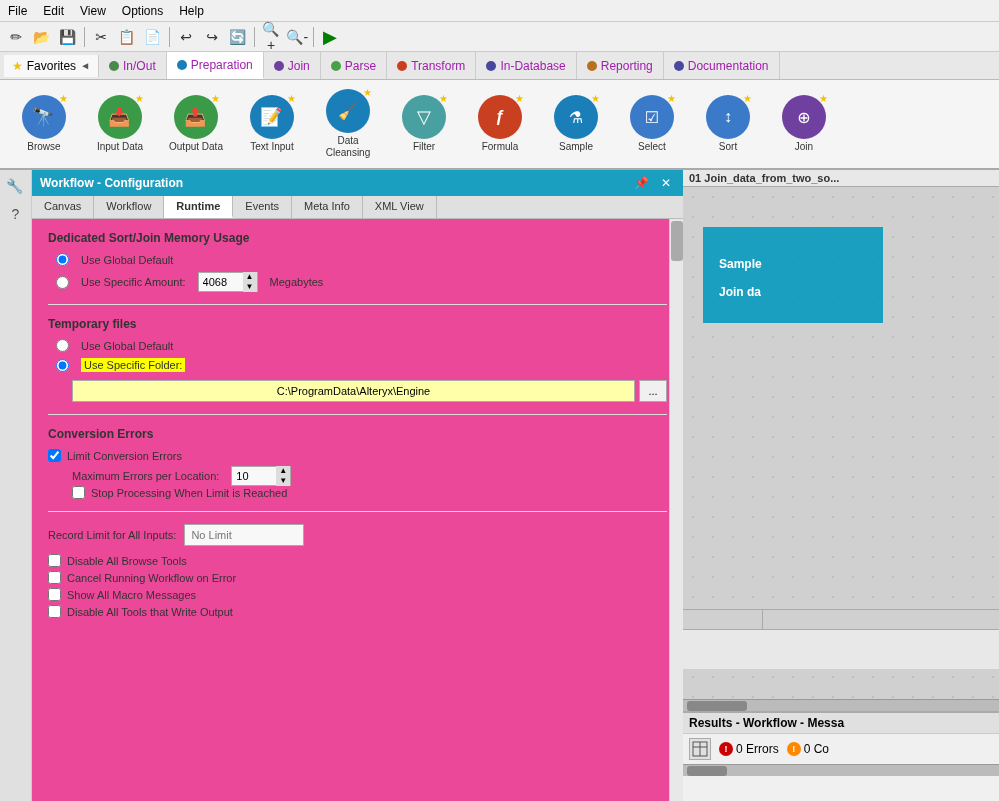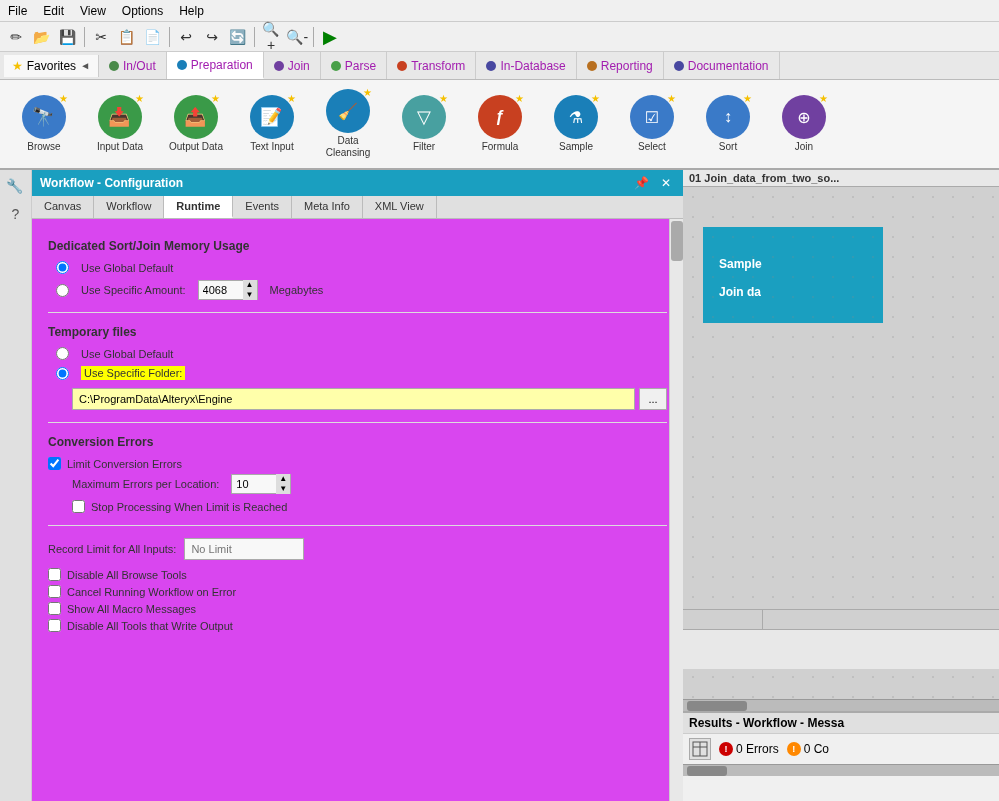--- a/index.html
+++ b/index.html
@@ -41,36 +41,36 @@
     .config-title { font-size: 12px; font-weight: bold; color: white; }
     .config-controls { display: flex; gap: 4px; }
     .config-ctrl-btn { color: white; font-size: 12px; cursor: pointer; padding: 0 4px; }
 
     
     #config-tabs { background: #e0e0e0; display: flex; border-bottom: 1px solid #bbb; }
     .cfg-tab { padding: 4px 12px; cursor: pointer; font-size: 11px; border-right: 1px solid #bbb; color: #333; }
     .cfg-tab.active { background: #fff; border-bottom: 2px solid #fff; font-weight: bold; }
 
     
-    #config-content { background: #d946ef; flex: 1; padding: 20px 16px; overflow-y: auto; position: relative; }
+    #config-content { background: #ec4899; flex: 1; padding: 12px 16px; overflow-y: auto; position: relative; }
     .scrollbar-area { position: absolute; right: 0; top: 0; bottom: 0; width: 14px; background: #e8e8e8; border-left: 1px solid #ccc; }
     .scrollbar-thumb { width: 12px; height: 40px; background: #aaa; border-radius: 3px; margin: 2px auto; }
 
     .section-title { font-size: 12px; font-weight: bold; color: #333; margin-bottom: 8px; }
     .radio-group { display: flex; flex-direction: column; gap: 6px; margin-left: 8px; margin-bottom: 8px; }
     .radio-row { display: flex; align-items: center; gap: 12px; }
     .radio-row input[type="radio"] { margin: 0; }
     .spinbox { display: flex; align-items: center; border: 1px solid #aaa; background: #f8f8f8; width: 60px; height: 20px; }
     .spinbox input { width: 44px; border: none; background: transparent; font-size: 11px; padding: 2px 4px; }
     .spinbox-btns { display: flex; flex-direction: column; width: 16px; }
     .spinbox-btn { height: 10px; border: none; background: #ddd; cursor: pointer; font-size: 8px; padding: 0; display: flex; align-items: center; justify-content: center; line-height: 1; }
     .label-text { font-size: 11px; color: #333; }
     .section-divider { border: none; border-top: 1px solid #ddd; margin: 12px 0; }
     .folder-row { display: flex; align-items: center; gap: 4px; margin-left: 24px; margin-top: 4px; }
-    .folder-input { flex: 1; border: 1px solid #aaa; padding: 2px 6px; font-size: 11px; height: 22px; background: #ffffaa; }
+    .folder-input { flex: 1; border: 1px solid #aaa; padding: 2px 6px; font-size: 11px; height: 22px; background: #ffffaa; text-align: center; }
     .folder-btn { width: 28px; height: 22px; border: 1px solid #aaa; background: #f0f0f0; cursor: pointer; display: flex; align-items: center; justify-content: center; font-size: 11px; }
     .checkbox-row { display: flex; align-items: center; gap: 6px; margin-bottom: 4px; }
     .checkbox-row input[type="checkbox"] { margin: 0; }
     .highlight-yellow { background: #ffff00; padding: 1px 3px; }
     .indent { margin-left: 24px; }
     .record-limit-row { display: flex; align-items: center; gap: 8px; margin-bottom: 8px; }
     .record-limit-input { border: 1px solid #aaa; padding: 2px 6px; font-size: 11px; height: 22px; width: 120px; background: #f8f8f8; color: #777; }
 
     
     #right-panel { flex: 1; background: #d8d8d8; display: flex; flex-direction: column; }
@@ -305,21 +305,21 @@
       </div>
 
       <hr class="section-divider">
 
       <div class="section-title">Conversion Errors</div>
       <div class="checkbox-row">
         <input type="checkbox" checked="" style="">
         <span class="label-text">Limit Conversion Errors</span>
       </div>
       <div class="indent">
-        <div class="radio-row" style="margin-bottom:6px;">
+        <div class="radio-row" style="">
           <span class="label-text">Maximum Errors per Location:</span>
           <div class="spinbox">
             <input type="text" value="10" style="">
             <div class="spinbox-btns">
               <button class="spinbox-btn">▲</button>
               <button class="spinbox-btn">▼</button>
             </div>
           </div>
         </div>
         <div class="checkbox-row">

